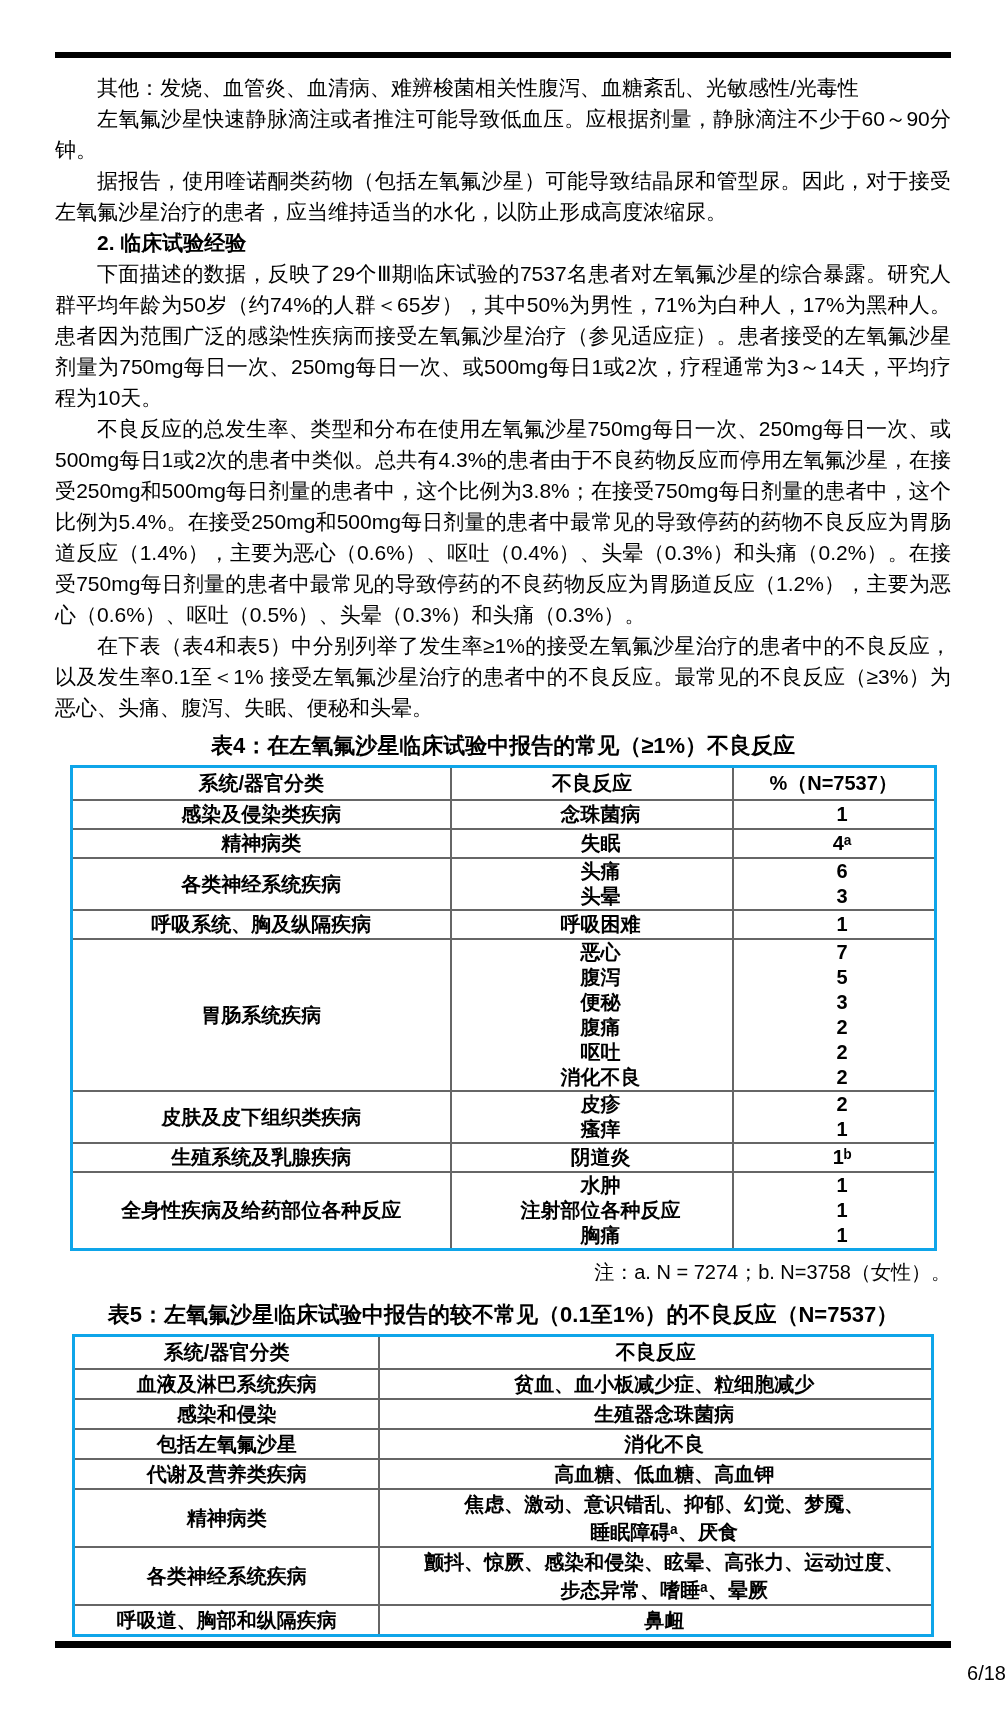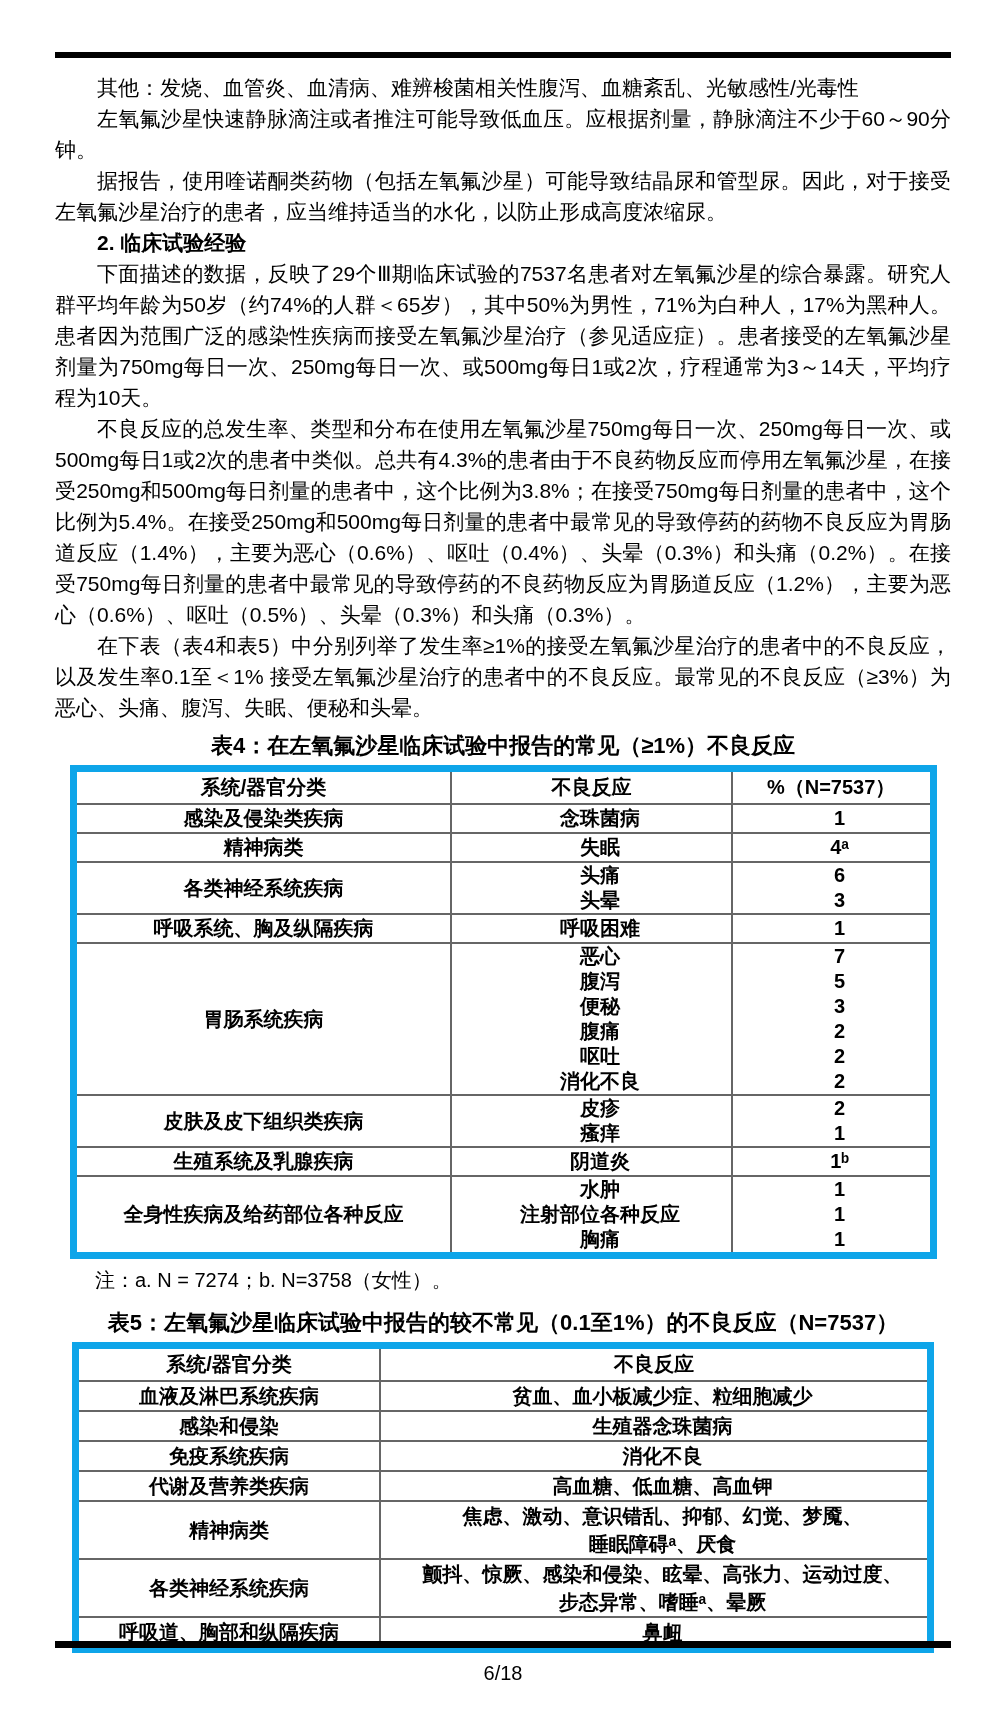--- a/index.html
+++ b/index.html
@@ -37,41 +37,42 @@
     font-size: 22px;
     line-height: 28px;
     margin: 9px 0 5px 0;
   }
 
   table { border-collapse: collapse; table-layout: fixed; margin: 0 auto; }
   table.t4 { width: 867px; font-size: 20px; }
   table.t5 { width: 862px; font-size: 20px; }
 
   th, td { border: 2px solid #666; padding: 0 4px; text-align: center; vertical-align: middle; }
-  table { border: 7px solid #0ea5e9; }
+  table { border: 3px solid #0ea5e9; }
   th { font-weight: 700; line-height: 31px; }
   td.sys { font-weight: 700; }
   td.rx, td.pct { font-weight: 700; padding-left: 21px; }
   .t4 td .ln { line-height: 25px; }
   .t5 td .ln { line-height: 28px; }
   .t5 td.sys { line-height: 28px; }
 
   .note {
     font-size: 20px;
     line-height: 26px;
     margin: 8px 0 16px 40px;
     font-weight: 500;
+    text-align: right;
   }
   .t5-wrap { margin-top: 10px; }
 
   .footer {
     position: absolute;
     top: 1662px; left: 0;
     width: 100%;
-    text-align: center;
+    text-align: right;
     font-size: 20px;
     font-weight: 500;
   }
 </style>
 </head>
 <body>
 
 <div class="page">
 
   <div class="rule rule-top"></div>
@@ -220,21 +221,21 @@
                 <div class="ln">贫血、血小板减少症、粒细胞减少</div>
               </td>
           </tr>
           <tr>
             <td class="sys">感染和侵染</td>
             <td class="rx">
                 <div class="ln">生殖器念珠菌病</div>
               </td>
           </tr>
           <tr>
-            <td class="sys">免疫系统疾病</td>
+            <td class="sys">包括左氧氟沙星</td>
             <td class="rx">
                 <div class="ln">消化不良</div>
               </td>
           </tr>
           <tr>
             <td class="sys">代谢及营养类疾病</td>
             <td class="rx">
                 <div class="ln">高血糖、低血糖、高血钾</div>
               </td>
           </tr>

